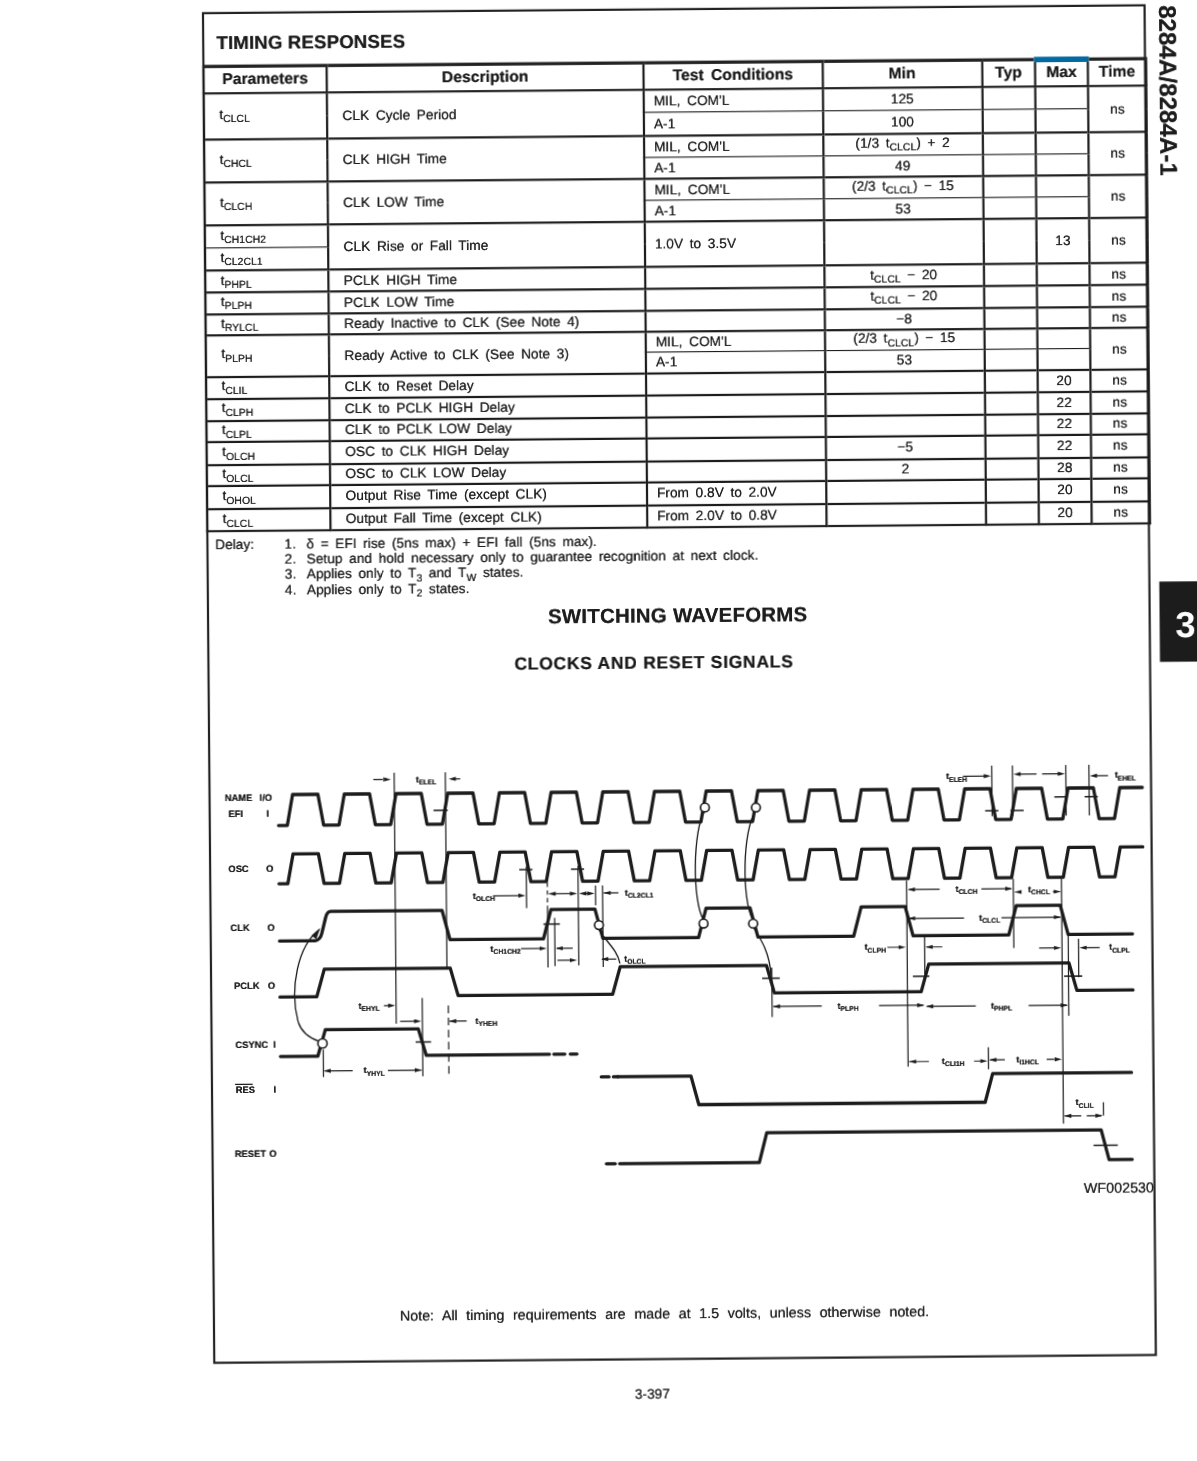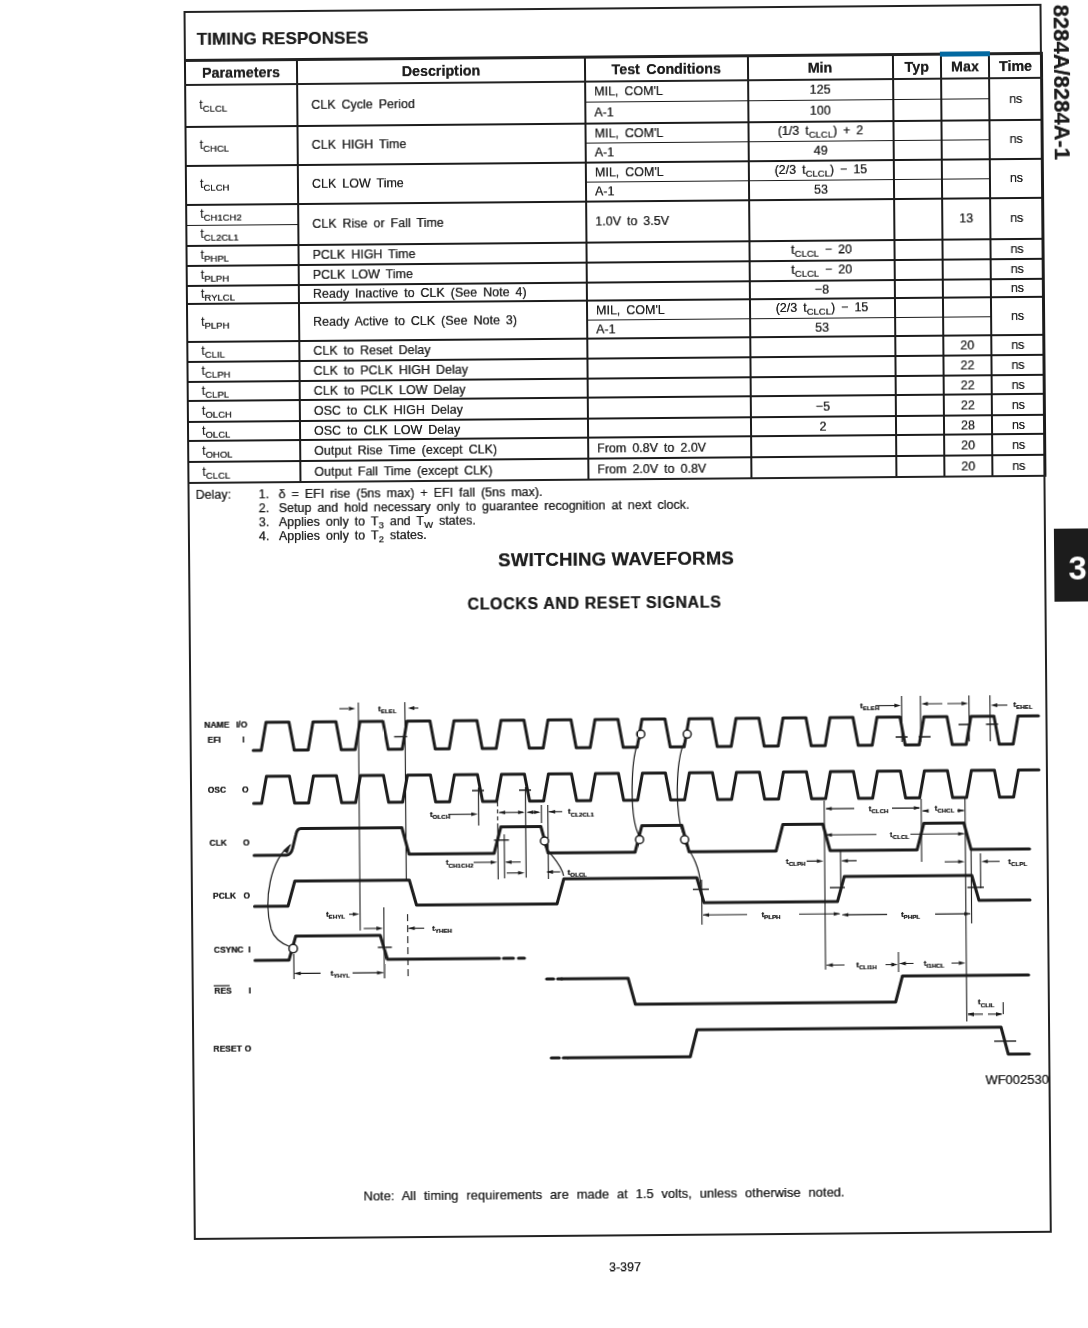--- a/index.html
+++ b/index.html
@@ -424,16 +424,16 @@
    <text x="152.6" y="288.9">t<tspan dy="2.2" font-size="6.2">YHYL</tspan></text>
    <text x="584" y="233.8">t<tspan dy="2.2" font-size="6.2">PLPH</tspan></text>
    <text x="723.5" y="234.9">t<tspan dy="2.2" font-size="6.2">PHPL</tspan></text>
    <text x="679" y="285">t<tspan dy="2.2" font-size="6.2">CLI1H</tspan></text>
    <text x="746.6" y="284">t<tspan dy="2.2" font-size="6.2">I1HCL</tspan></text>
    <text x="798.3" y="323.4">t<tspan dy="2.2" font-size="6.2">CLIL</tspan></text>
   </g>
   <text x="828.7" y="403" font-family="Liberation Sans, sans-serif" font-size="13px" fill="#1c1c1c" text-anchor="middle">WF002530</text>
  </svg>
  <div class="abs" id="foot" style="left:359px;top:1187px;">Note: All timing requirements are made at 1.5 volts, unless otherwise noted.</div>
- <div class="abs" id="pageno" style="left:620px;top:1261px;transform:translateX(-50%);">3-397</div>
+ <div class="abs" id="pageno" style="left:588px;top:1261px;transform:translateX(-50%);">3-397</div>
  <div class="abs" id="sideband">8284A/8284A-1</div>
  <div id="tab3">3</div>
 </div>
 
 </body></html>

